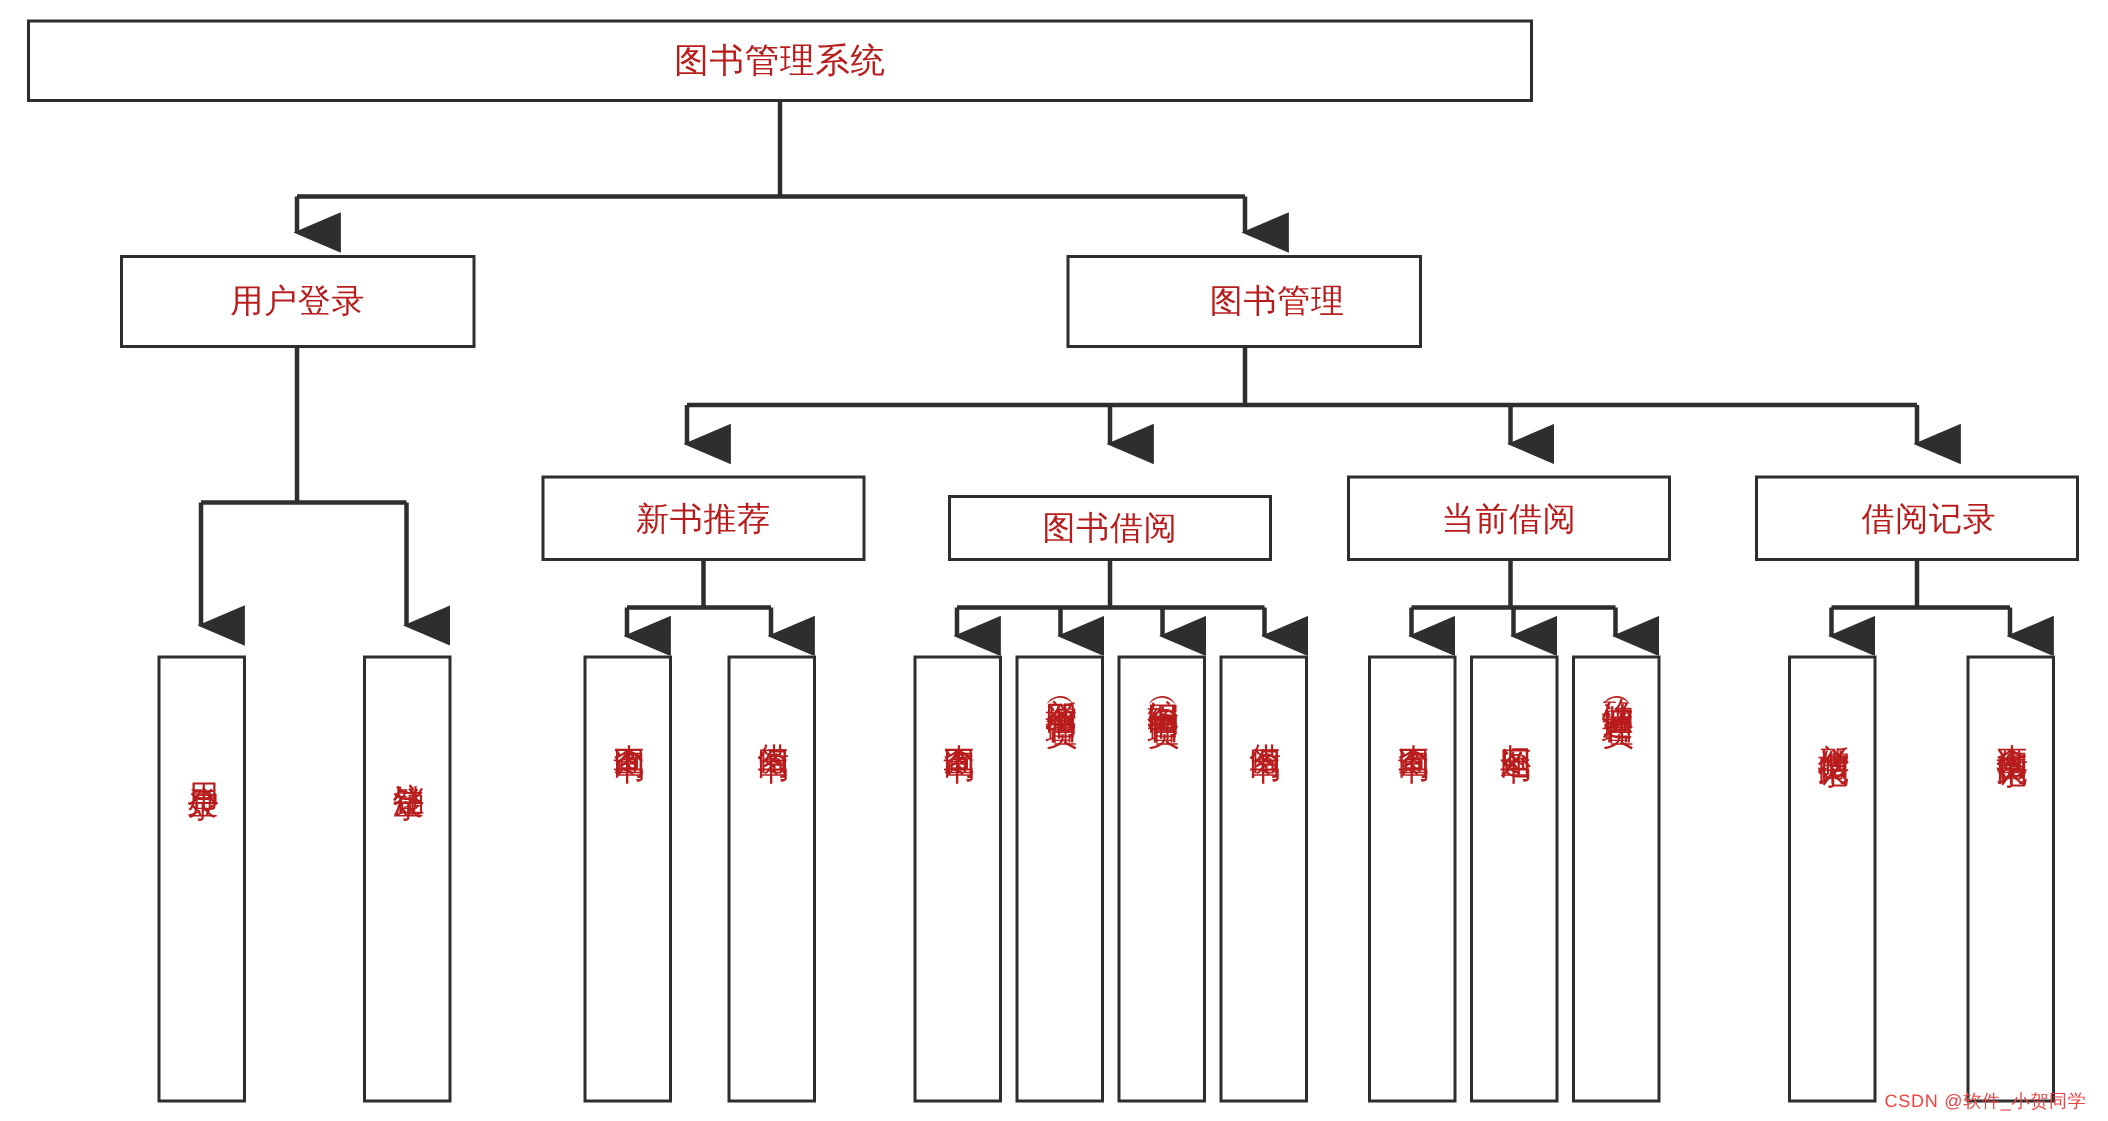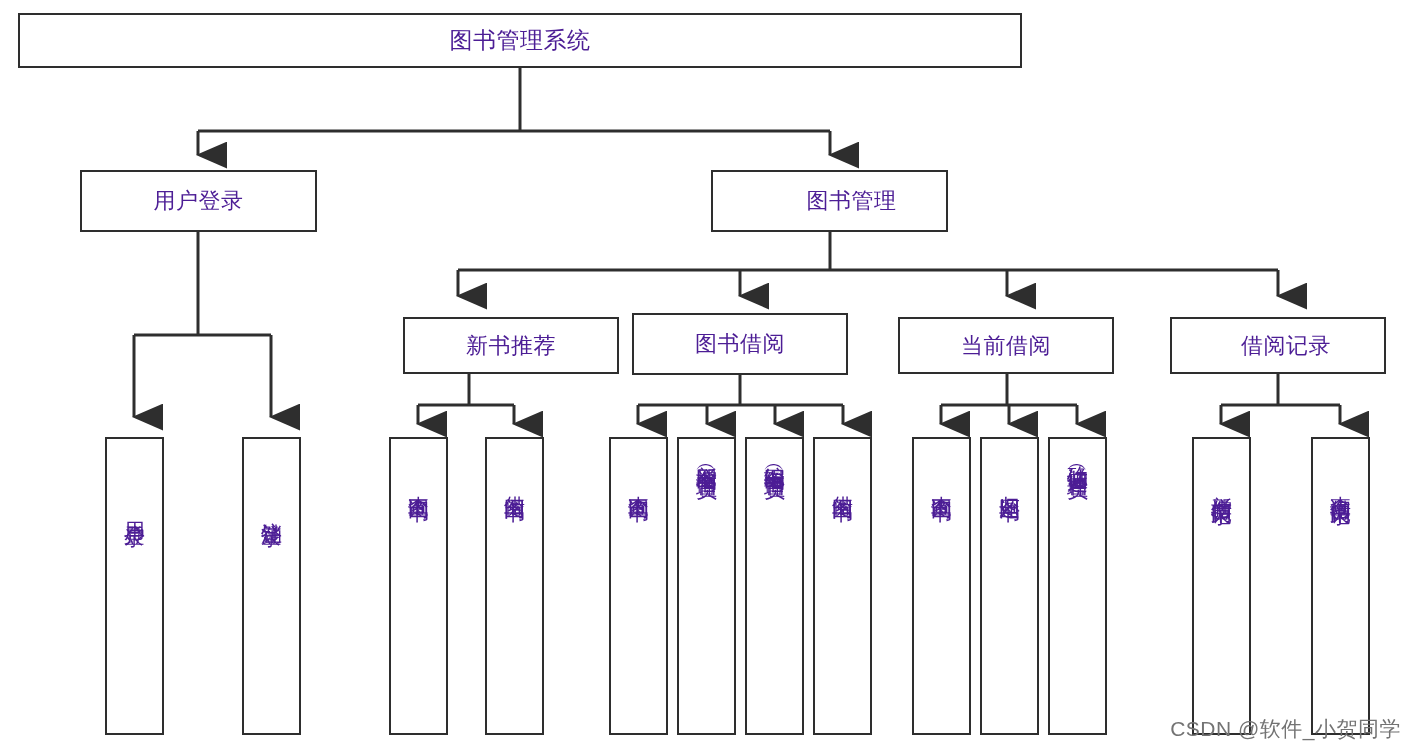--- a/index.html
+++ b/index.html
@@ -27,21 +27,21 @@
     pointer-events: none;
   }
   .node {
     position: absolute;
     box-sizing: border-box;
     border: 2px solid #2e2e2e;
     background: #ffffff;
     display: flex;
     align-items: center;
     justify-content: center;
-    color: #4c1d95;
+    color: #b91c1c;
   }
   .node .label {
     display: block;
     text-align: center;
     line-height: 1.18;
     letter-spacing: 0.5px;
   }
   
   .node.horiz .label {
     font-size: 22px;
@@ -65,24 +65,24 @@
     white-space: nowrap;
   }
   .node.vert.pad-more {
     padding-top: 66px;
   }
   .node.vert.pad-mid {
     padding-top: 40px;
   }
   .watermark {
     position: absolute;
-    right: 4px;
+    right: 14px;
     bottom: 4px;
-    font-size: 21px;
-    color: #737373;
+    font-size: 12px;
+    color: #ef4444;
     white-space: nowrap;
     letter-spacing: 0.5px;
   }
 </style>
 </head>
 <body>
 
 <div id="canvas">
 
   <svg id="edge-layer" viewBox="0 0 1405 747" width="1405" height="747" xmlns="http://www.w3.org/2000/svg">
@@ -157,24 +157,24 @@
     <span class="label">图书管理系统</span>
   </div>
 
   <div class="node horiz" style="left:80px; top:170px; width:237px; height:62px;">
     <span class="label">用户登录</span>
   </div>
   <div class="node horiz" style="left:711px; top:170px; width:237px; height:62px;padding-left:44px;">
     <span class="label">图书管理</span>
   </div>
 
-  <div class="node horiz" style="left:361px; top:317px; width:216px; height:57px;margin-left:42px;">
+  <div class="node horiz" style="left:361px; top:317px; width:216px; height:57px;">
     <span class="label">新书推荐</span>
   </div>
-  <div class="node horiz" style="left:632px; top:313px; width:216px; height:62px;">
+  <div class="node horiz" style="left:632px; top:330px; width:216px; height:44px;">
     <span class="label">图书借阅</span>
   </div>
   <div class="node horiz" style="left:898px; top:317px; width:216px; height:57px;">
     <span class="label">当前借阅</span>
   </div>
   <div class="node horiz" style="left:1170px; top:317px; width:216px; height:57px;padding-left:16px;">
     <span class="label">借阅记录</span>
   </div>
 
   <div class="node vert pad-more" style="left:105px; top:437px; width:59px; height:298px;">

